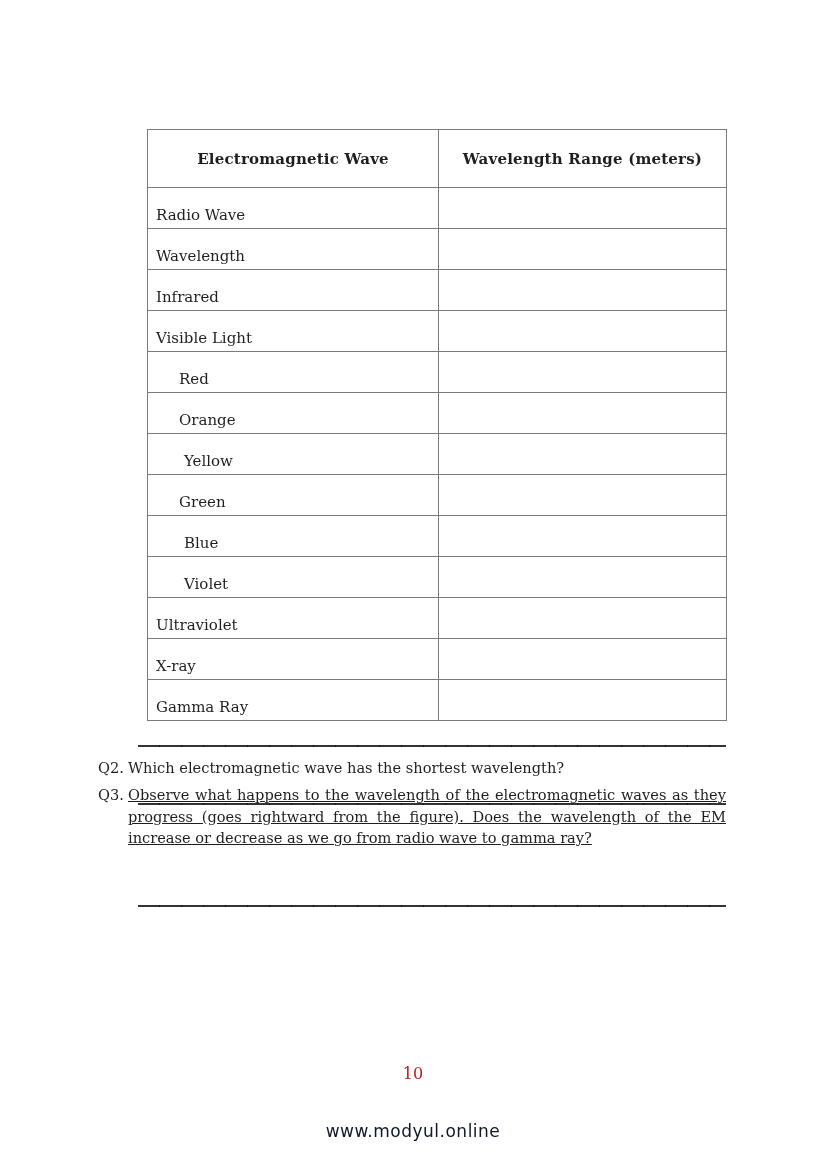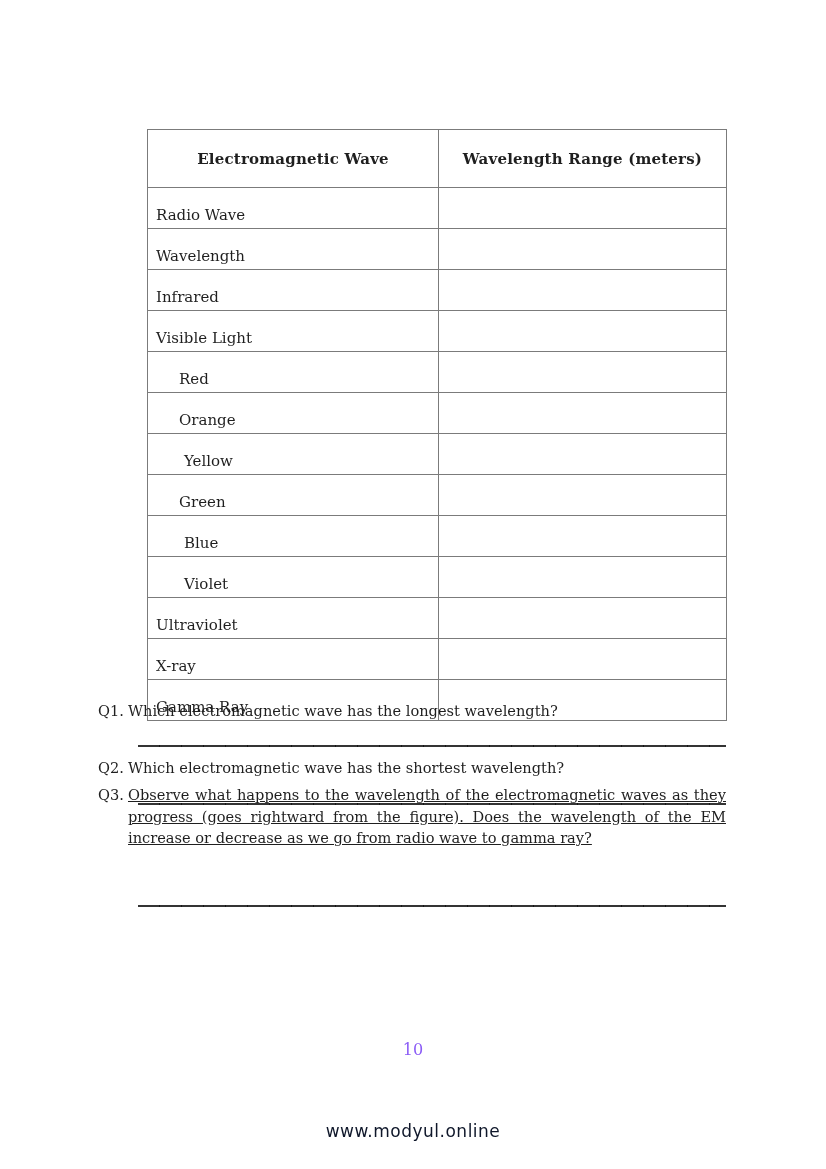--- a/index.html
+++ b/index.html
@@ -75,26 +75,26 @@
     height: 2px;
     background: repeating-linear-gradient(to right, #343434 0 21px, #151515 21px 22px);
   }
   .a1 { top: 745px; }
   .a2 { top: 803px; }
   .a3 { top: 905px; }
 
   
   .page-number {
     position: absolute;
-    top: 1040px;
+    top: 1064px;
     left: 0;
     width: 100%;
     text-align: center;
     font-size: 16px;
-    color: #8b5cf6;
+    color: #b91c1c;
   }
   .watermark {
     position: absolute;
     top: 1121px;
     left: 0;
     width: 100%;
     text-align: center;
     font-family: "DejaVu Sans", "Liberation Sans", sans-serif;
     font-size: 17px;
     letter-spacing: 0.5px;
@@ -166,24 +166,20 @@
         <td class="name">X-ray</td>
         <td class="val"></td>
       </tr>
       <tr>
         <td class="name">Gamma Ray</td>
         <td class="val"></td>
       </tr>
     </tbody>
   </table>
 
-  <div class="question q1">
-    <span class="qnum">Q1.</span>
-    <span class="qtext">Which electromagnetic wave has the longest wavelength?</span>
-  </div>
   <div class="answer-line a1"></div>
 
   <div class="question q2">
     <span class="qnum">Q2.</span>
     <span class="qtext">Which electromagnetic wave has the shortest wavelength?</span>
   </div>
   <div class="answer-line a2"></div>
 
   <div class="question q3">
     <span class="qnum">Q3.</span>

